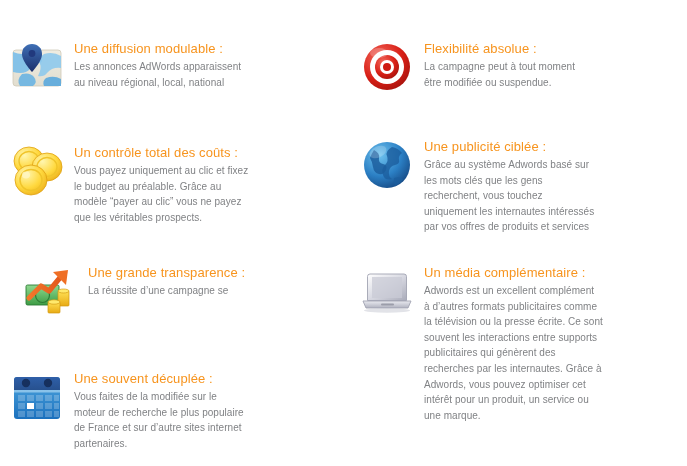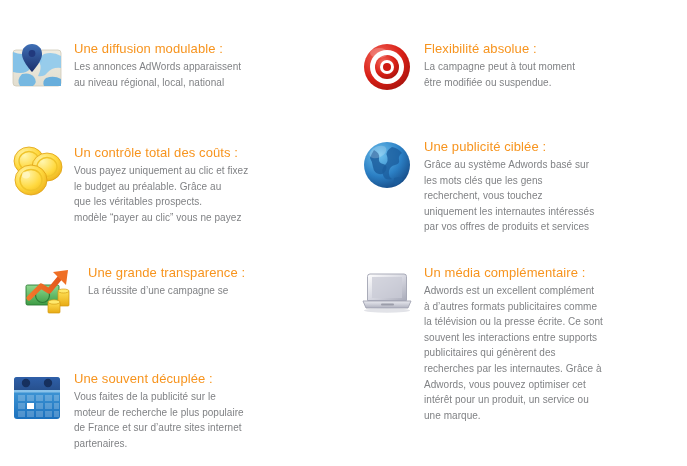--- a/index.html
+++ b/index.html
@@ -132,22 +132,22 @@
           <ellipse cx="23" cy="38" rx="16" ry="15" fill="url(#coinA)" stroke="#dfa112" stroke-width="0.8"></ellipse>
           <ellipse cx="23" cy="38" rx="11" ry="10.5" fill="none" stroke="#f0c42a" stroke-width="1.5"></ellipse>
           <ellipse cx="18" cy="33" rx="4" ry="3.4" fill="#fff6c4" opacity="0.8"></ellipse>
         </svg>
       </div>
       <div class="text-box">
         <div class="f-title">Un contrôle total des coûts :</div>
         <div class="f-body">
           <div>Vous payez uniquement au clic et fixez</div>
           <div>le budget au préalable. Grâce au</div>
+          <div>modèle “payer au clic” vous ne payez</div>
           <div>que les véritables prospects.</div>
-          <div>modèle “payer au clic” vous ne payez</div>
         </div>
       </div>
     </div>
 
     <div class="feature" id="feat-transparence">
       <div class="icon-box">
         <svg viewBox="0 0 58 58" xmlns="http://www.w3.org/2000/svg">
           <defs>
             <linearGradient id="bill" x1="0" y1="0" x2="0" y2="1">
               <stop offset="0" stop-color="#8fd98f"></stop>
@@ -213,21 +213,21 @@
             <rect x="28" y="43" width="7" height="6"></rect>
               <rect x="37" y="43" width="7" height="6"></rect>
             <rect x="46" y="43" width="5" height="6"></rect>
           </g>
           <rect x="19" y="35" width="7" height="6" fill="#ffffff"></rect>
         </svg>
       </div>
       <div class="text-box">
         <div class="f-title">Une souvent décuplée :</div>
         <div class="f-body">
-          <div>Vous faites de la publicité sur le</div>
+          <div>Vous faites de la modifiée sur le</div>
           <div>moteur de recherche le plus populaire</div>
           <div>de France et sur d’autre sites internet</div>
           <div>partenaires.</div>
         </div>
       </div>
     </div>
 
   </div>
 
   <div class="column col-right">

